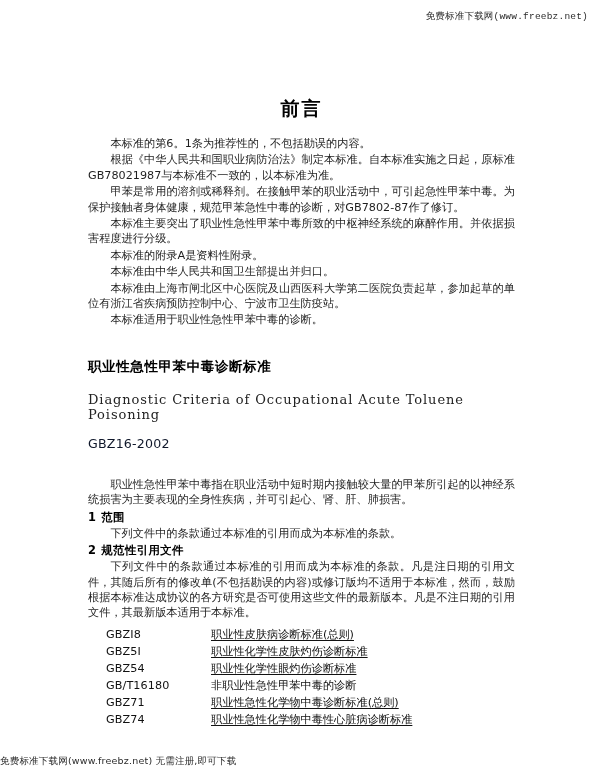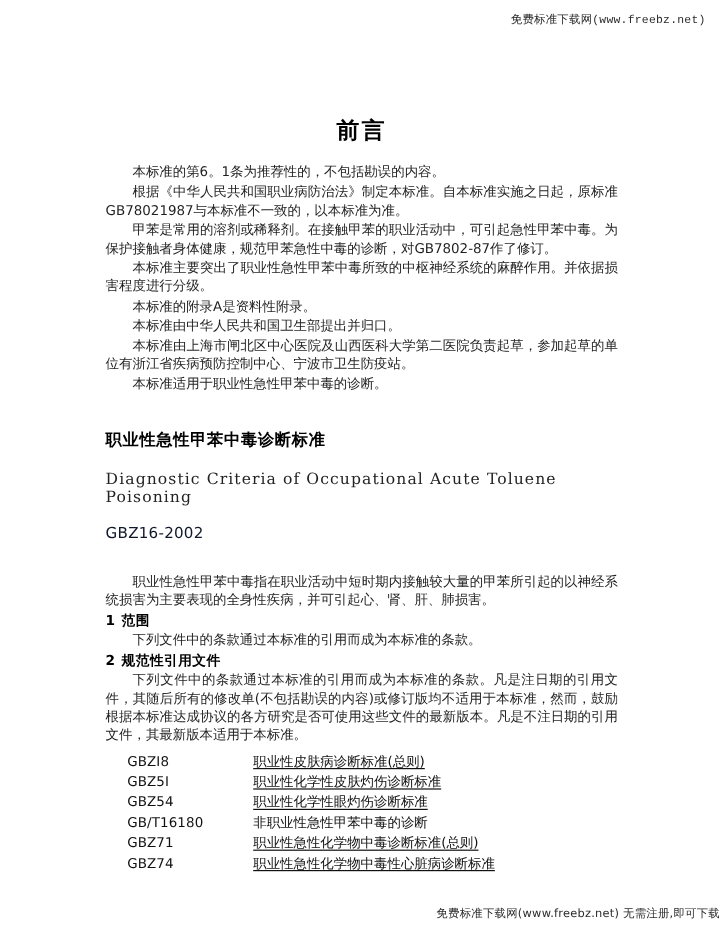--- a/index.html
+++ b/index.html
@@ -28,22 +28,22 @@
     font-size: 9.5px;
     color: #2b2b2b;
     letter-spacing: 0.2px;
     font-family: Liberation Mono, monospace;
     white-space: nowrap;
   }
   .site-footer {
     position: absolute;
     bottom: 8px;
     left: 0;
-    right: 0;
-    text-align: right;
+    right: 16px;
+    text-align: left;
     font-size: 9.5px;
     color: #2b2b2b;
     letter-spacing: 0.2px;
     white-space: nowrap;
   }
   
   .content {
     position: absolute;
     left: 88px;
     right: 85px;

